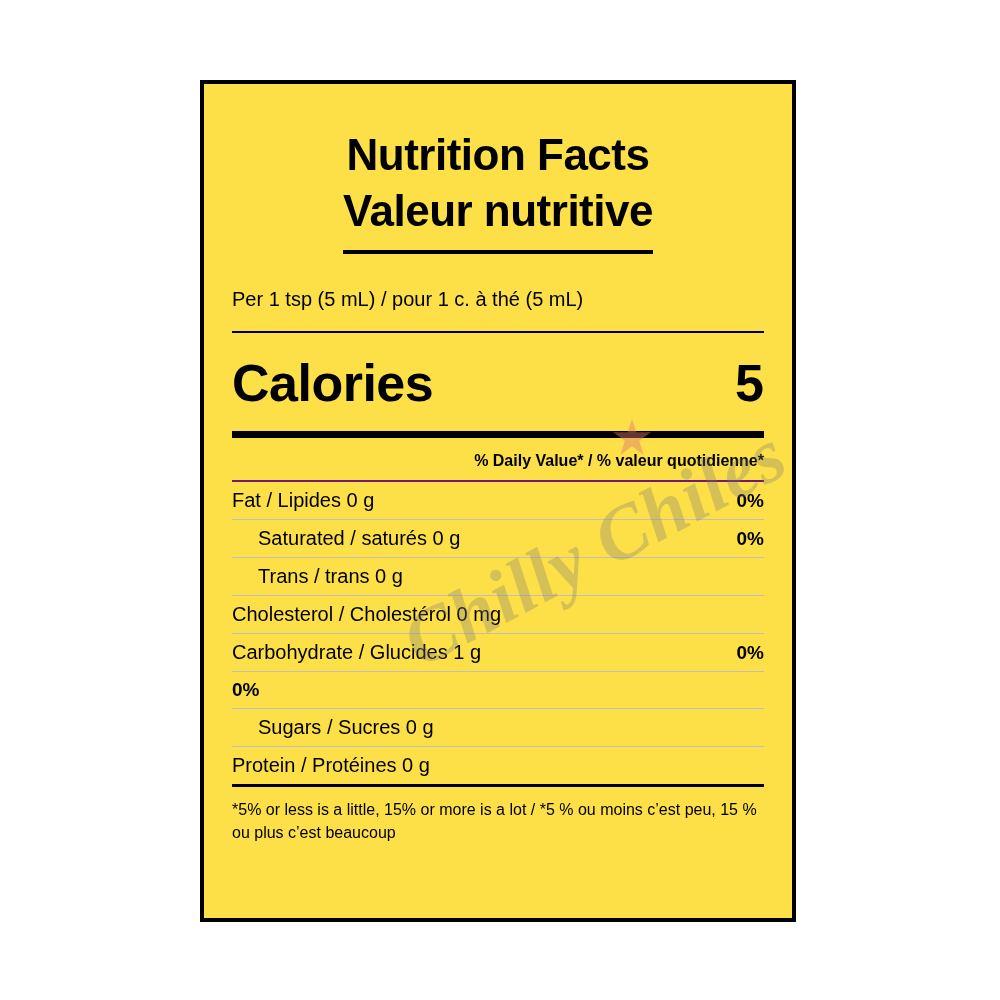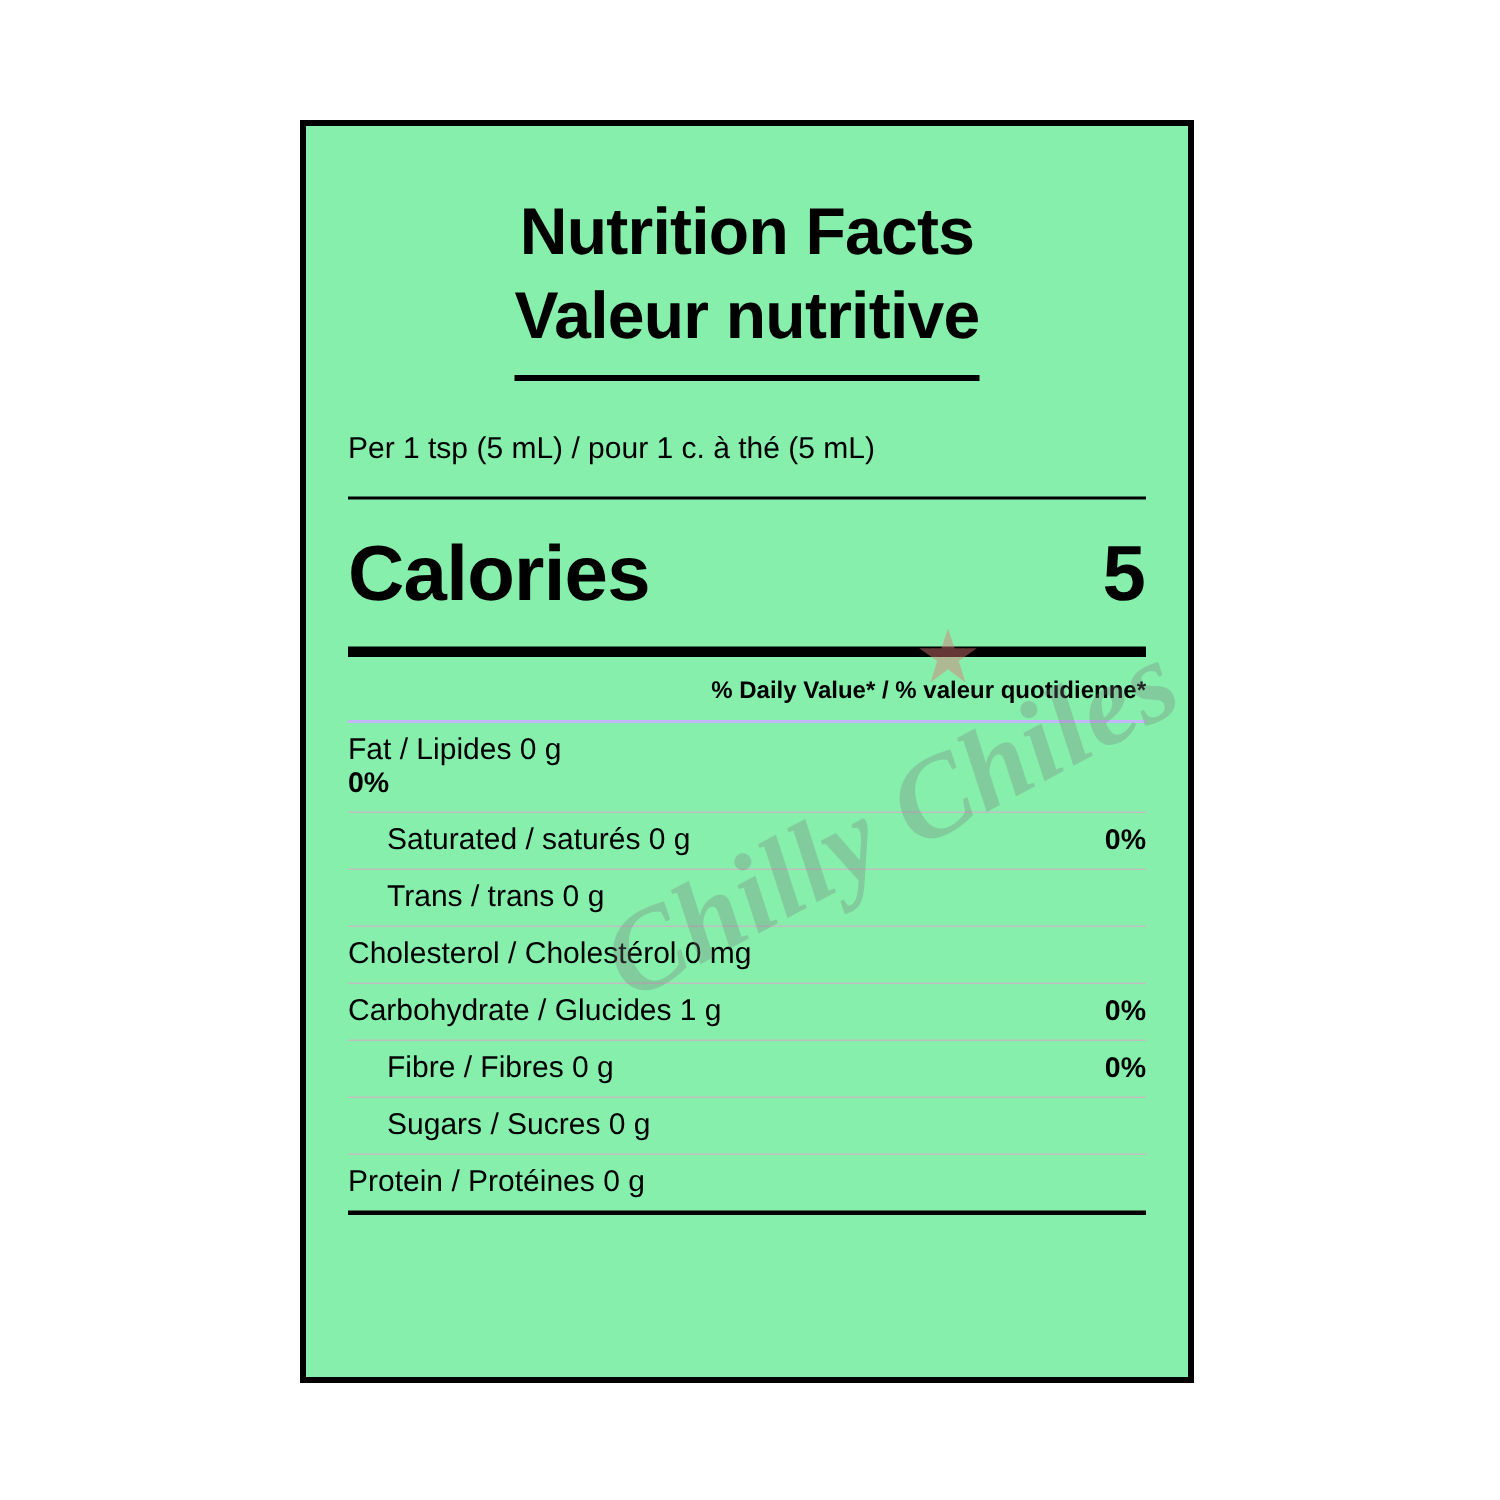--- a/index.html
+++ b/index.html
@@ -17,21 +17,21 @@
     background: #ffffff;
     overflow: hidden;
   }
   .panel {
     position: absolute;
     left: 200px;
     top: 80px;
     width: 596px;
     height: 842px;
     border: 4px solid #000000;
-    background: #86efac;
+    background: #fde047;
     box-sizing: border-box;
   }
   .inner {
     position: absolute;
     left: 28px;
     top: 28px;
     right: 28px;
     bottom: 22px;
   }
 
@@ -141,21 +141,21 @@
     display: flex;
     align-items: baseline;
     justify-content: space-between;
     font-size: 20px;
     color: #000;
     padding: 7px 0 7px 0;
     border-bottom: 1px solid #bfbfbf;
   }
   .nrow.indent .nlabel { padding-left: 26px; }
   .nrow .nval { font-weight: bold; font-size: 19px; }
-  .nrow.thick-top { border-top: 2px solid #c4b5fd; flex-direction: column; }
+  .nrow.thick-top { border-top: 2px solid #701a75; }
   .nrow.last { border-bottom: 3px solid #000; }
   .nlabel { white-space: nowrap; }
 
   .footnote {
     margin-top: 12px;
     font-size: 16px;
     color: #000;
     line-height: 1.4;
   }
 </style>
@@ -206,36 +206,36 @@
           <div class="nval"></div>
         </div>
 
 
         <div class="nrow">
           <div class="nlabel">Carbohydrate / Glucides 1 g</div>
           <div class="nval">0%</div>
         </div>
 
         <div class="nrow indent">
-          <div class="nlabel">Fibre / Fibres 0 g</div>
           <div class="nval">0%</div>
         </div>
 
         <div class="nrow indent">
           <div class="nlabel">Sugars / Sucres 0 g</div>
           <div class="nval"></div>
         </div>
 
         <div class="nrow last">
           <div class="nlabel">Protein / Protéines 0 g</div>
           <div class="nval"></div>
         </div>
 
       </div>
 
+      <div class="footnote">*5% or less is a little, 15% or more is a lot / *5 % ou moins c’est peu, 15 % ou plus c’est beaucoup</div>
 
     </div>
 
     <div class="watermark">
       <div class="wm-star"></div>
       <div class="wm-text">Chilly Chiles</div>
     </div>
   </div>
 
 </div>

